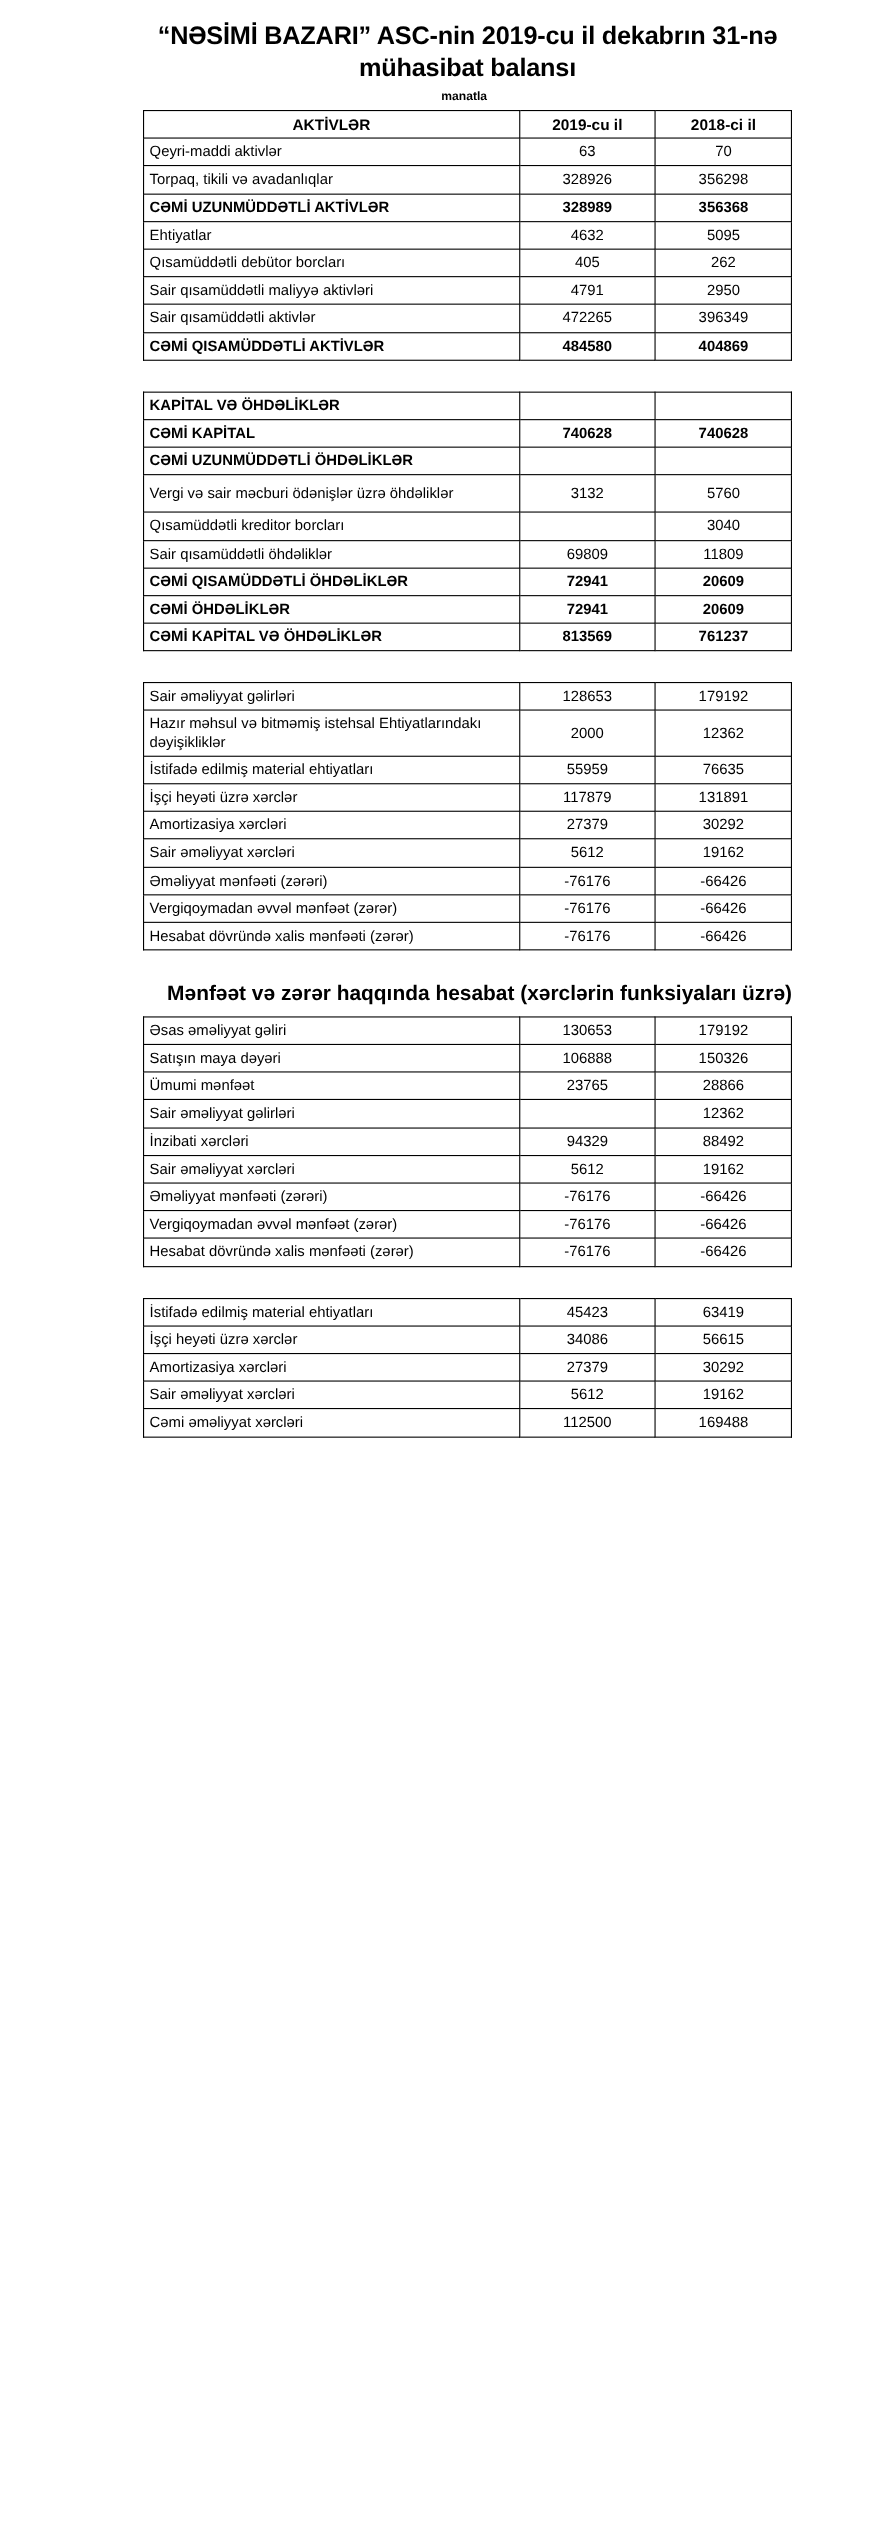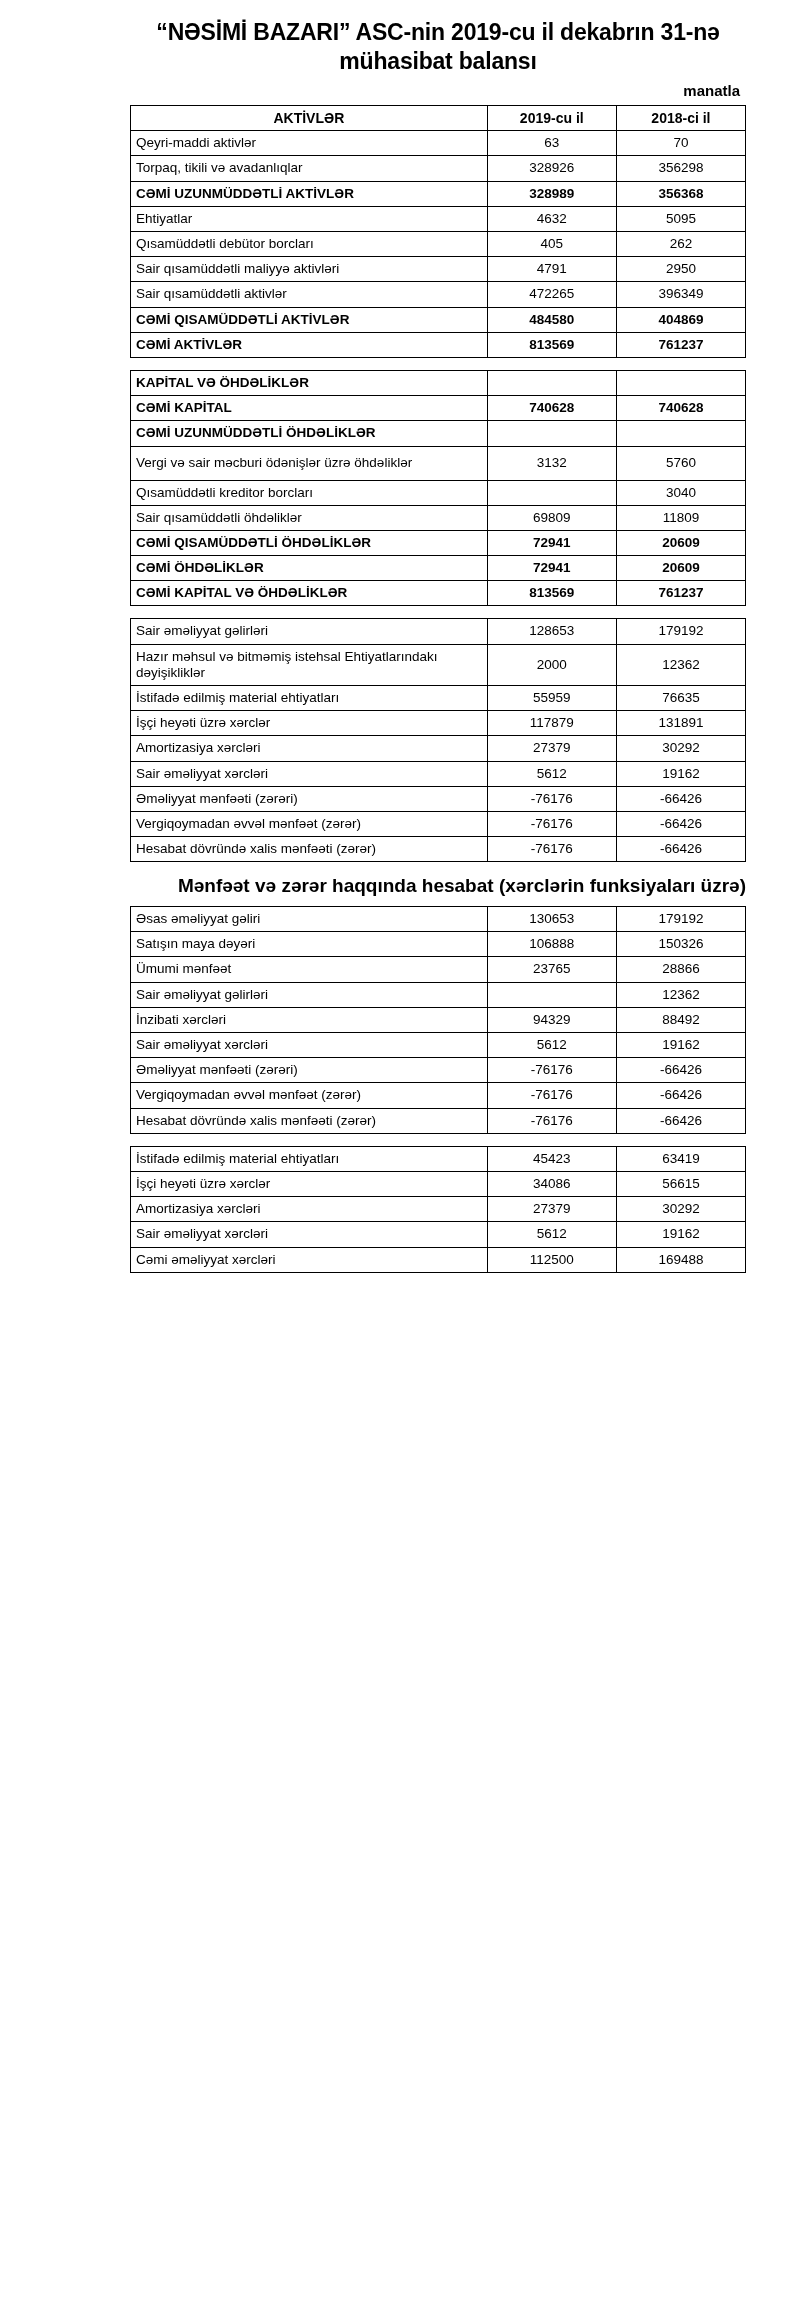--- a/index.html
+++ b/index.html
@@ -6,41 +6,41 @@
   body {
     margin: 0;
     padding: 0;
     width: 800px;
     background: #ffffff;
     font-family: "Liberation Sans", sans-serif;
     color: #000000;
   }
   .page {
     width: 800px;
-    padding: 10px 54px 20px 130px;
+    padding: 10px 80px 20px 130px;
   }
   .doc-title {
     text-align: center;
     font-size: 23px;
     font-weight: bold;
     line-height: 1.25;
     margin: 8px 0 6px 0;
     letter-spacing: -0.2px;
   }
   .unit-label {
-    text-align: right;
-    font-size: 15px;
+    text-align: center;
+    font-size: 11px;
     font-weight: bold;
     margin: 6px 6px 6px 0;
   }
   table {
     width: 100%;
     border-collapse: collapse;
     table-layout: fixed;
-    margin-bottom: 12px;
+    margin-bottom: 28px;
   }
   td, th {
     border: 1px solid #000000;
     font-size: 13.5px;
     padding: 4px 5px;
     vertical-align: middle;
     line-height: 1.2;
   }
   col.c-label { width: 58%; }
   col.c-num { width: 21%; }
@@ -118,25 +118,20 @@
         <tr>
           <td>Sair qısamüddətli aktivlər</td>
           <td class="num">472265</td>
           <td class="num">396349</td>
         </tr>
         <tr class="bold">
           <td>CƏMİ QISAMÜDDƏTLİ AKTİVLƏR</td>
           <td class="num">484580</td>
           <td class="num">404869</td>
         </tr>
-        <tr class="bold">
-          <td>CƏMİ AKTİVLƏR</td>
-          <td class="num">813569</td>
-          <td class="num">761237</td>
-        </tr>
       </tbody>
   </table>
 
   <table>
     <colgroup>
         <col class="c-label">
         <col class="c-num">
         <col class="c-num">
       </colgroup>
     <tbody id="liabilities-body">

